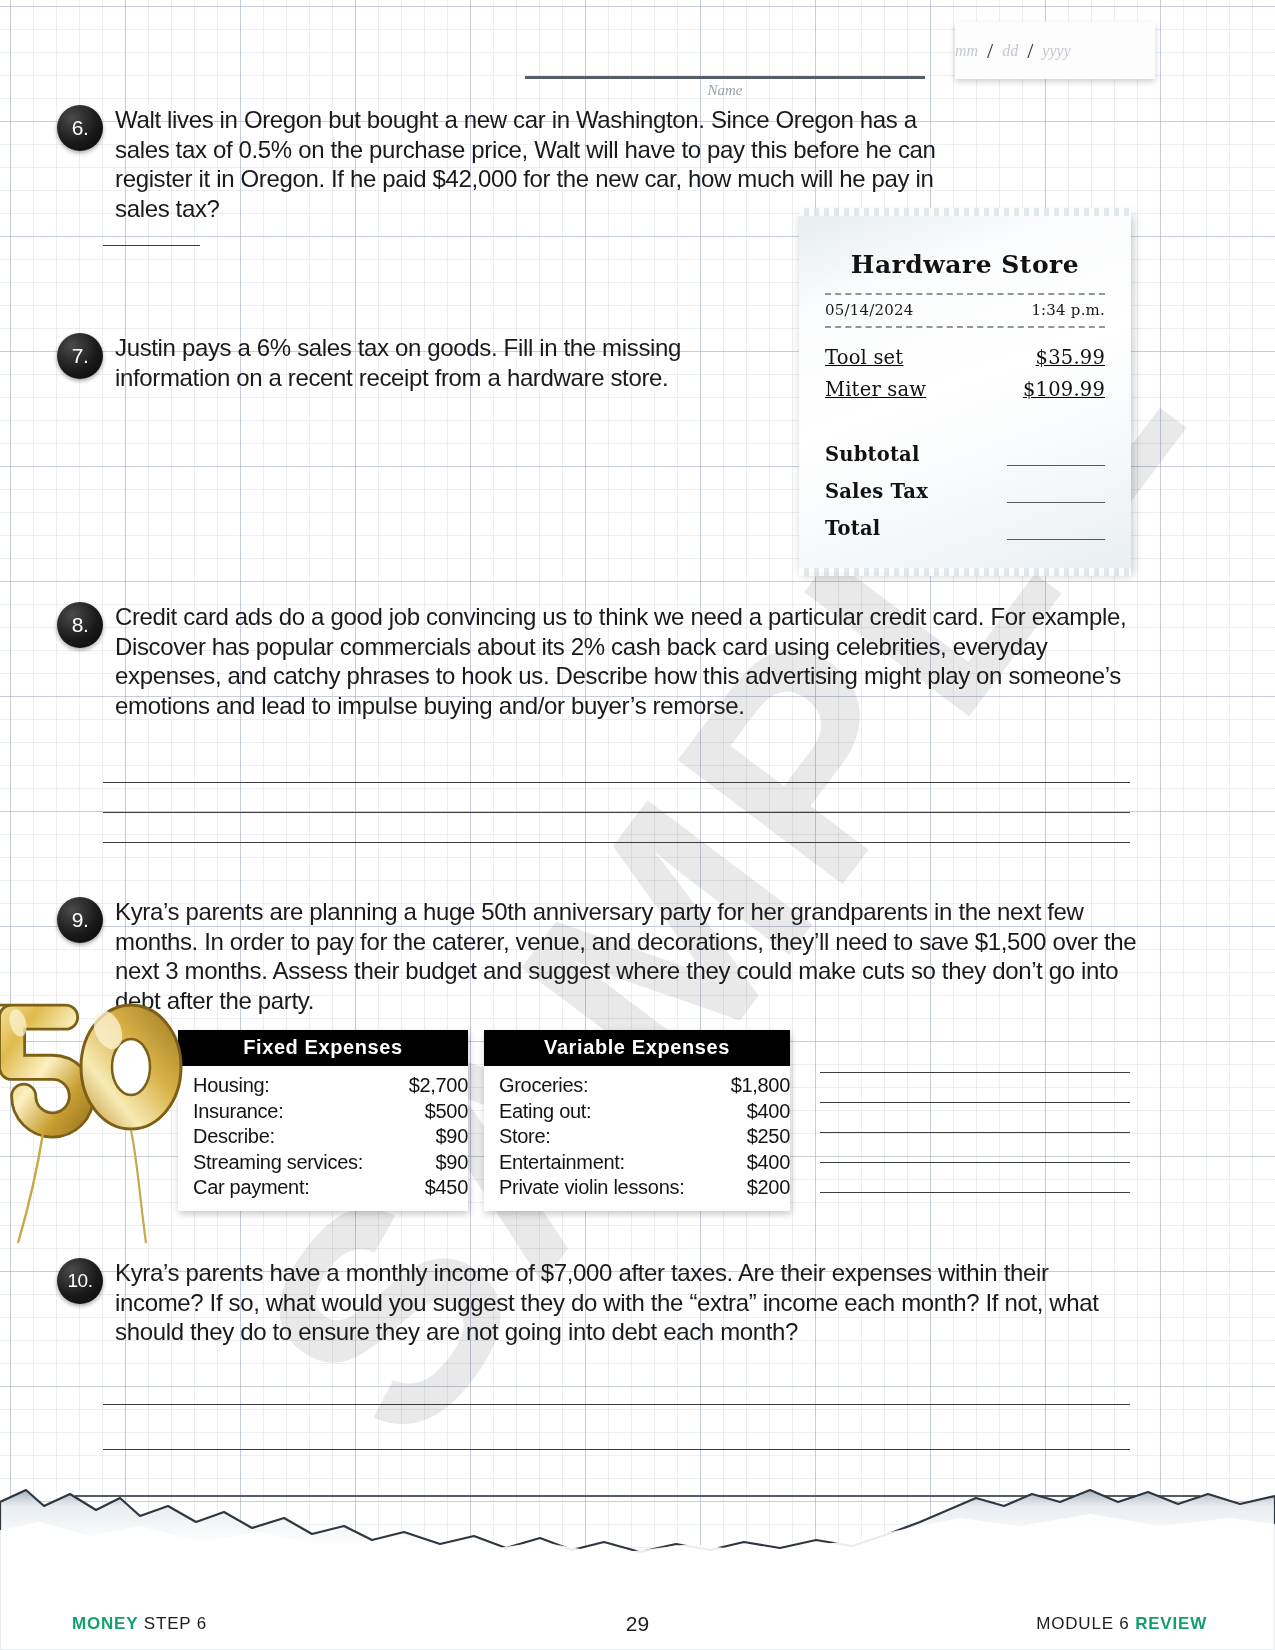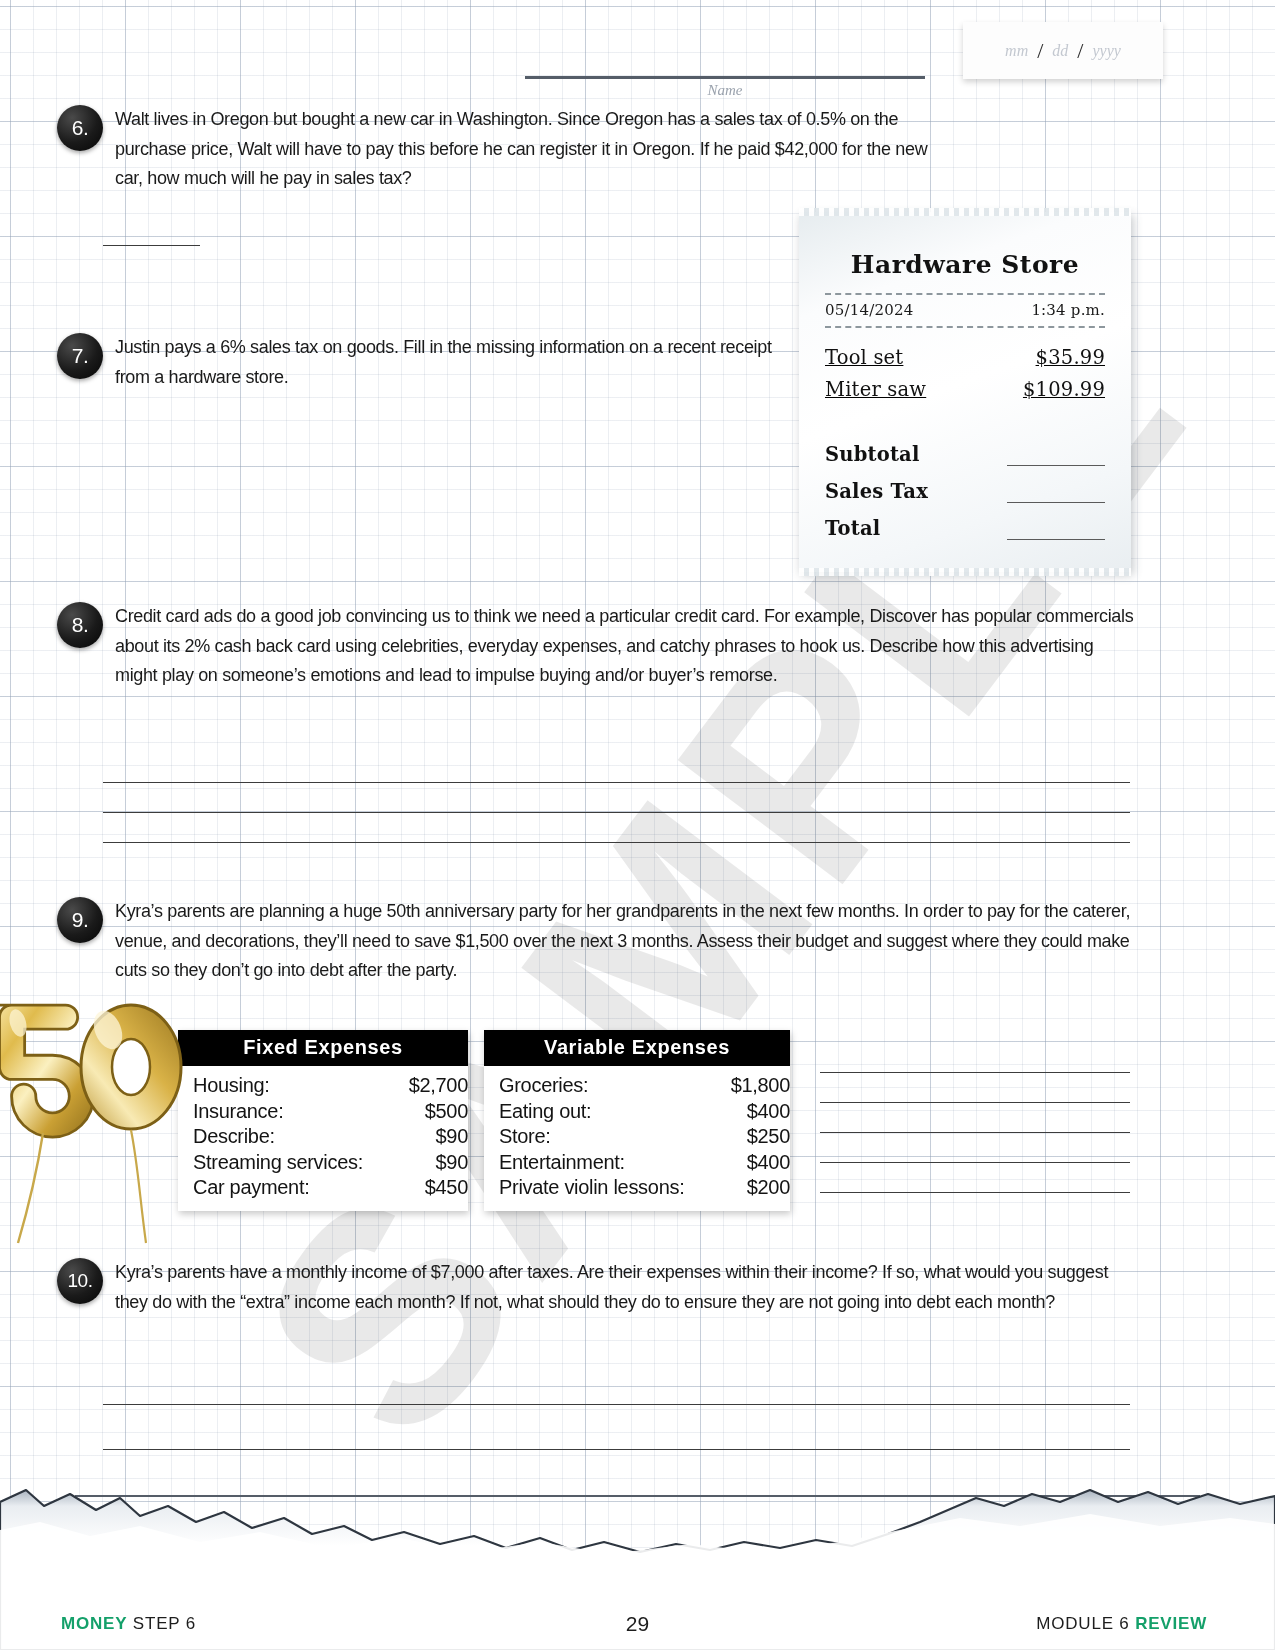--- a/index.html
+++ b/index.html
@@ -55,25 +55,25 @@
   #name-label {
     position:absolute; left:525px; top:82px; width:400px;
     text-align:center;
     font-family:"Liberation Serif", serif;
     font-style:italic;
     font-size:15px;
     color:#9aa2ad;
     z-index:4;
   }
   #date-box {
-    position:absolute; right:112px; top:22px;
+    position:absolute; right:120px; top:22px;
     width:200px; height:57px;
     background:#fdfdfd;
     box-shadow:0 3px 6px rgba(0,0,0,0.18);
-    display:flex; align-items:center; justify-content:center; gap:9px;
+    display:flex; align-items:center; gap:9px;
     z-index:4;
   }
   #date-box .dseg {
     font-family:"Liberation Serif", serif;
     font-style:italic; font-size:16px; color:#c3c8d0;
   }
   #date-box .dslash {
     font-family:"Liberation Serif", serif;
     font-size:22px; color:#2a2a2a; font-weight:400;
   }
@@ -89,21 +89,21 @@
     color:#ffffff;
     font-family:"Liberation Sans", sans-serif;
     font-size:21px; font-weight:400;
     display:flex; align-items:center; justify-content:center;
     box-shadow:0 2px 4px rgba(0,0,0,0.35);
     letter-spacing:-0.5px;
   }
   .qtext {
     margin-left:58px;
     font-family:"Liberation Sans", sans-serif;
-    font-size:18px;
+    font-size:24px;
     line-height:29.5px;
     color:#1a1a1a;
     letter-spacing:-0.35px;
   }
 
   
   .ruleline {
     position:absolute;
     border-bottom:1.6px solid #3c3c3c;
     z-index:5;
@@ -206,21 +206,21 @@
   
   #bottom-tear {
     position:absolute; left:0; bottom:0; width:1275px; height:240px;
     z-index:8; pointer-events:none;
   }
   #bottom-tear svg { width:100%; height:100%; display:block; }
 
   
   #footer { position:absolute; left:0; bottom:36px; width:1275px; z-index:9; }
   #footer .fl {
-    position:absolute; left:61px; top:0;
+    position:absolute; left:72px; top:0;
     font-family:"Liberation Sans", sans-serif;
     font-size:17px; letter-spacing:0.8px; color:#1d1d1d;
   }
   #footer .fl .green { color:#14a06a; font-weight:700; }
   #footer .fc {
     position:absolute; left:0; top:-2px; width:1275px;
     text-align:center;
     font-family:"Liberation Sans", sans-serif;
     font-size:21px; color:#1d1d1d;
   }

